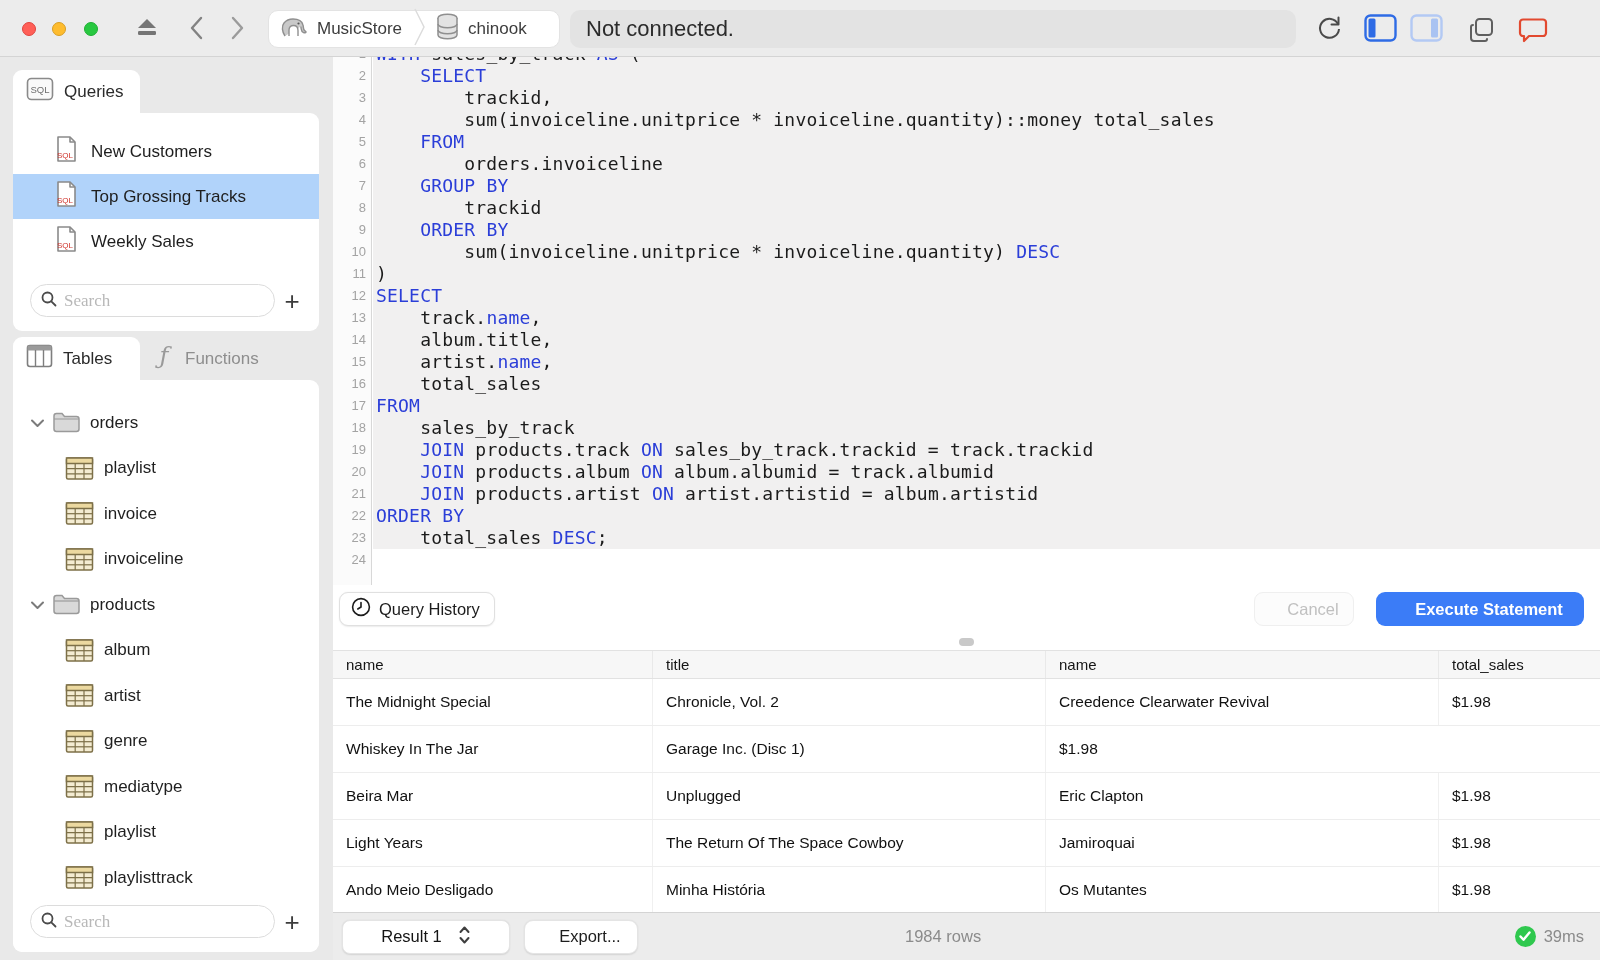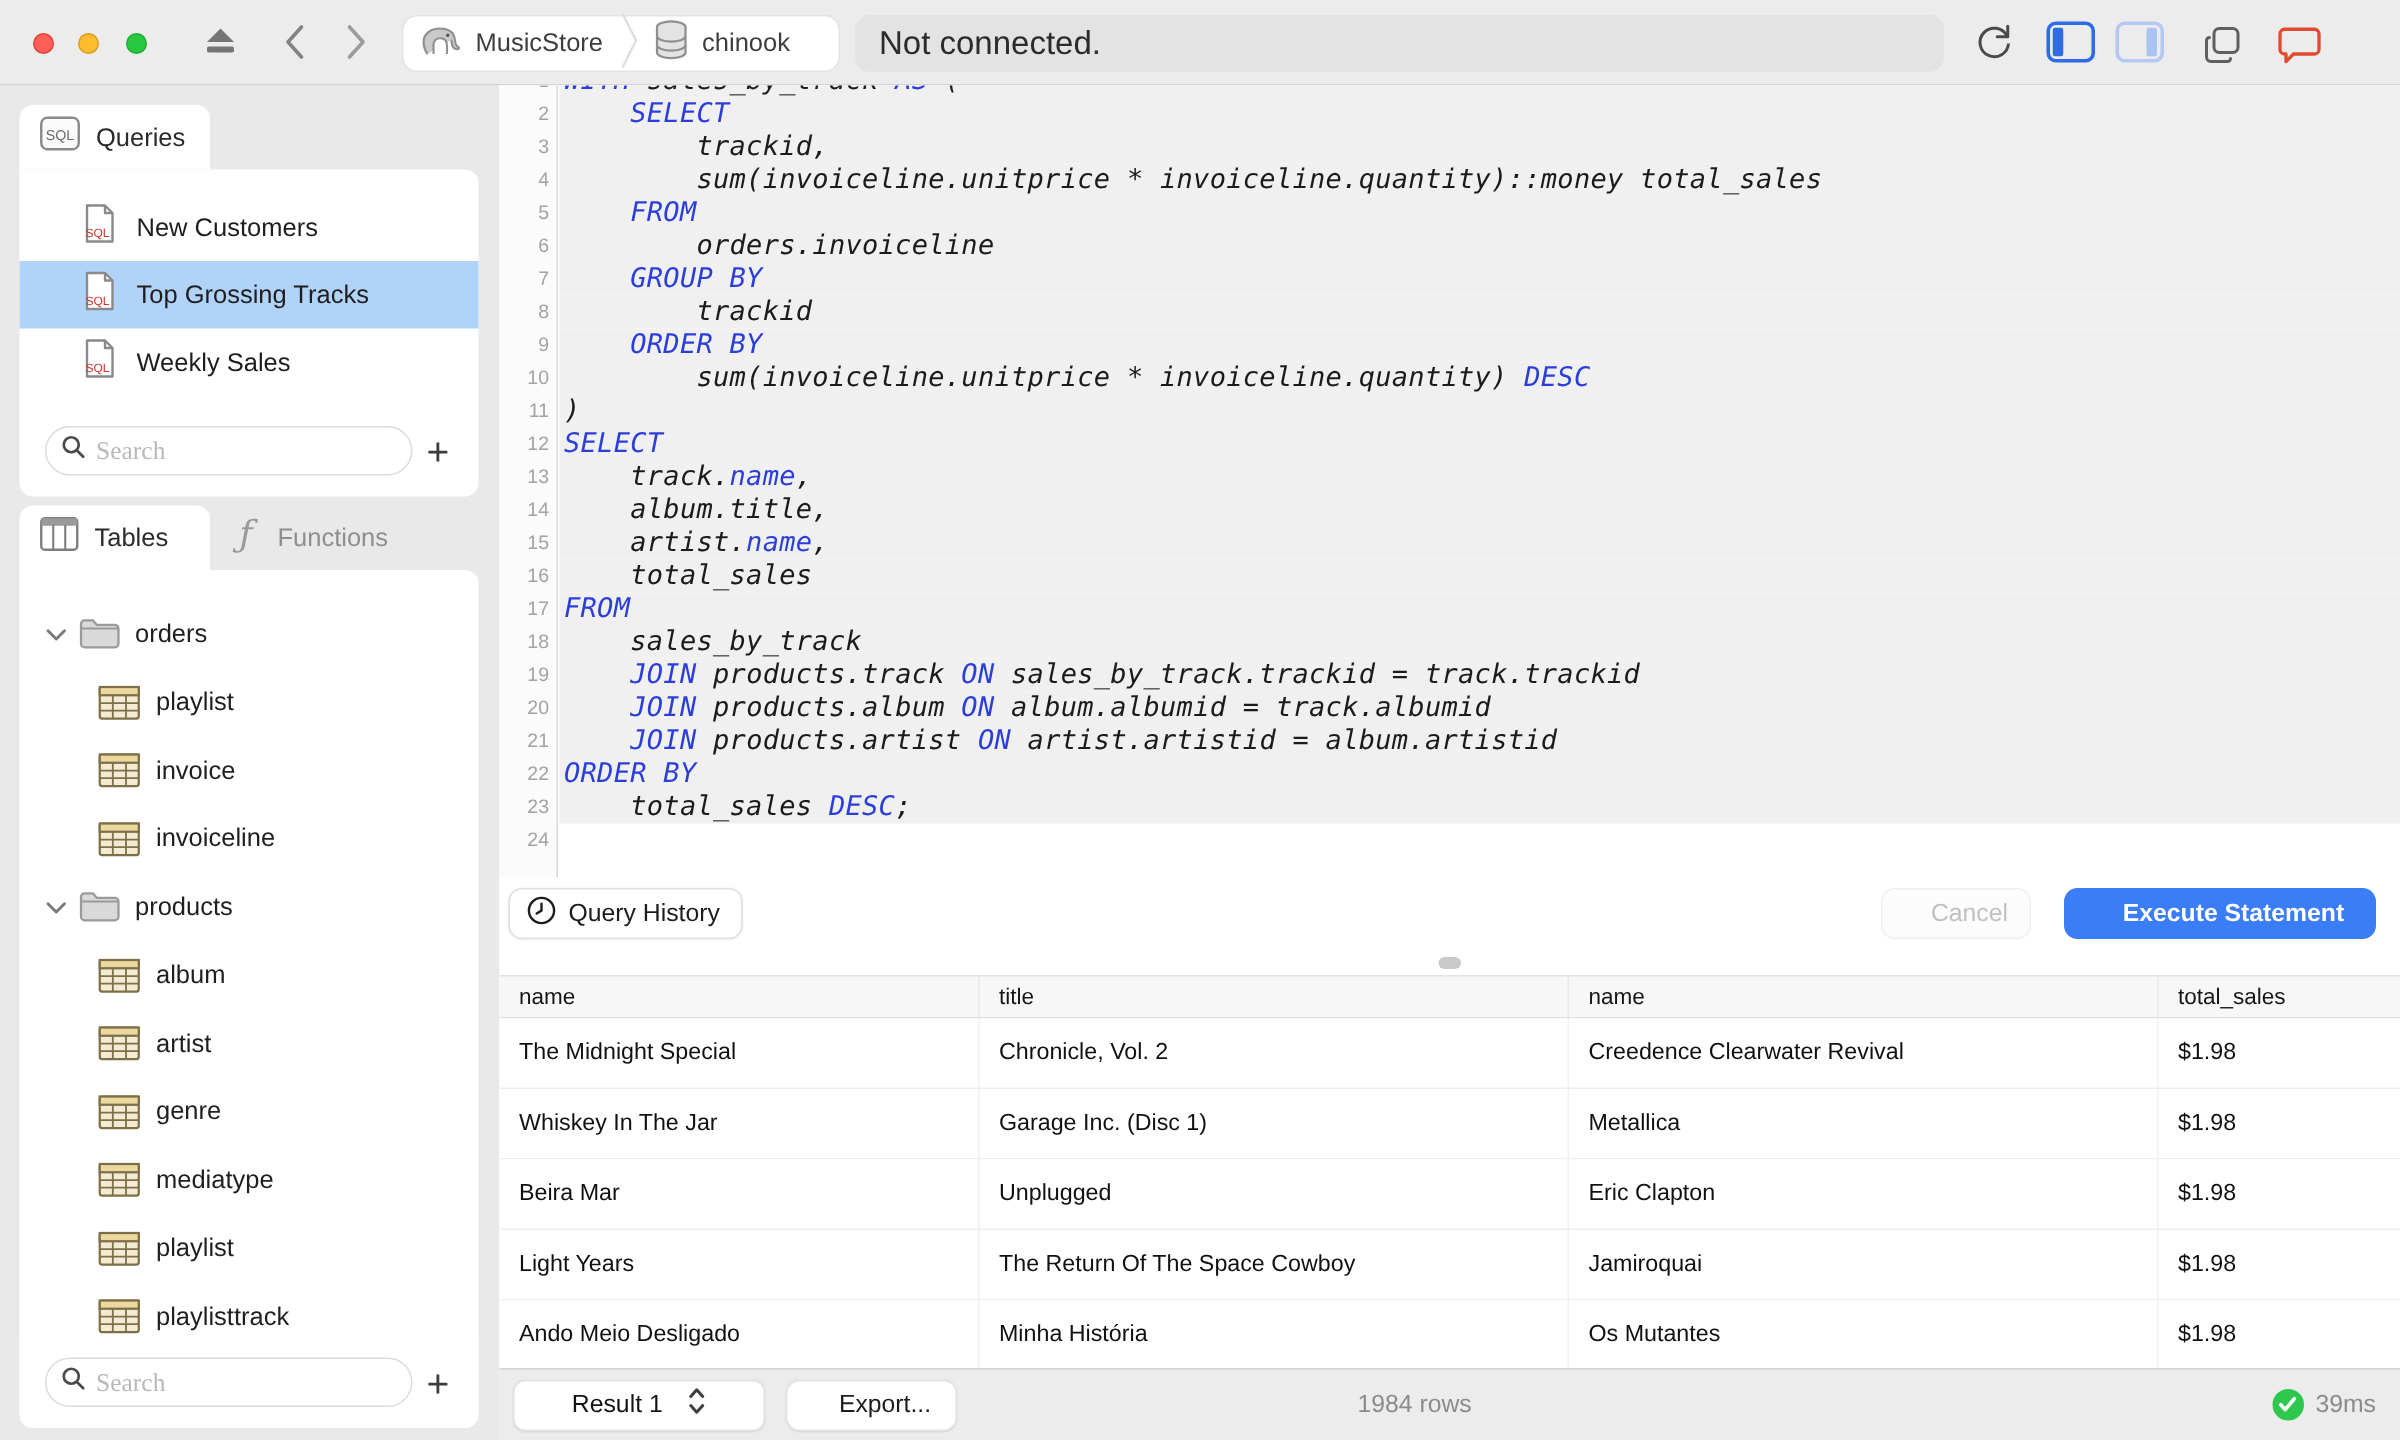--- a/index.html
+++ b/index.html
@@ -45,21 +45,21 @@
   .trow.child .glabel { margin-left:10px; }
   .treefoot { position:absolute; left:0; right:0; bottom:0; height:62px; background:#fff; border-radius:0 0 9px 9px; }
 
   
   .main { position:absolute; left:333px; top:57px; width:1267px; height:903px; background:#fff; }
   .editor { position:absolute; left:0; top:0; width:100%; height:528px; overflow:hidden; background:#fff; }
   .gutterbg { position:absolute; left:0; top:0; width:39px; height:100%; background:#fbfbfb; border-right:1px solid #d8d8d8; }
   .lines { position:relative; margin-top:-14px; }
   .cline { display:flex; height:22px; line-height:22px; }
   .cline .num { width:33px; flex:none; text-align:right; font-size:13px; color:#a3a3a3; padding-right:0px; }
-  .cline .code { flex:1; margin-left:7px; padding-left:3px; white-space:pre; font-family:"DejaVu Sans Mono",monospace; font-size:18px; letter-spacing:0.2px; color:#1b1b1b;font-style:italic; }
+  .cline .code { flex:1; margin-left:7px; padding-left:3px; white-space:pre; font-family:"DejaVu Sans Mono",monospace; font-size:18px; letter-spacing:0.2px; color:#1b1b1b; }
   .cline.hl .code { background:#f1f0f0; }
   .kw { color:#2b3ed8; }
 
   .actions { position:absolute; left:0; top:528px; width:100%; height:48px; background:#fff; display:flex; align-items:center; }
   .btn { height:34px; border-radius:9px; display:flex; align-items:center; justify-content:center; font-size:16.5px; cursor:default;padding-left:18px; }
   .btn-hist { margin-left:6px; padding:0 14px 0 11px; gap:8px; background:#fff; border:1px solid #e0e0e0; box-shadow:0 0.5px 1.5px rgba(0,0,0,0.08); color:#1c1c1c; }
   .btn-cancel { margin-left:auto; width:100px; background:#fcfcfc; border:1px solid #efefef; color:#c0c0c0; }
   .btn-exec { margin-left:22px; margin-right:16px; width:208px; background:#3b7cf7; color:#fff; font-weight:600; }
 
   .splitter { position:absolute; left:0; top:576px; width:100%; height:17px; background:#fff; display:flex; align-items:center; justify-content:center; }
@@ -535,21 +535,20 @@
     <div id="resultsBody">
         <div class="rrow">
           <div class="rc c1">The Midnight Special</div>
           <div class="rc c2">Chronicle, Vol. 2</div>
           <div class="rc c3">Creedence Clearwater Revival</div>
           <div class="rc c4">$1.98</div>
         </div>
         <div class="rrow">
           <div class="rc c1">Whiskey In The Jar</div>
           <div class="rc c2">Garage Inc. (Disc 1)</div>
-          <div class="rc c3">Metallica</div>
           <div class="rc c4">$1.98</div>
         </div>
         <div class="rrow">
           <div class="rc c1">Beira Mar</div>
           <div class="rc c2">Unplugged</div>
           <div class="rc c3">Eric Clapton</div>
           <div class="rc c4">$1.98</div>
         </div>
         <div class="rrow">
           <div class="rc c1">Light Years</div>

